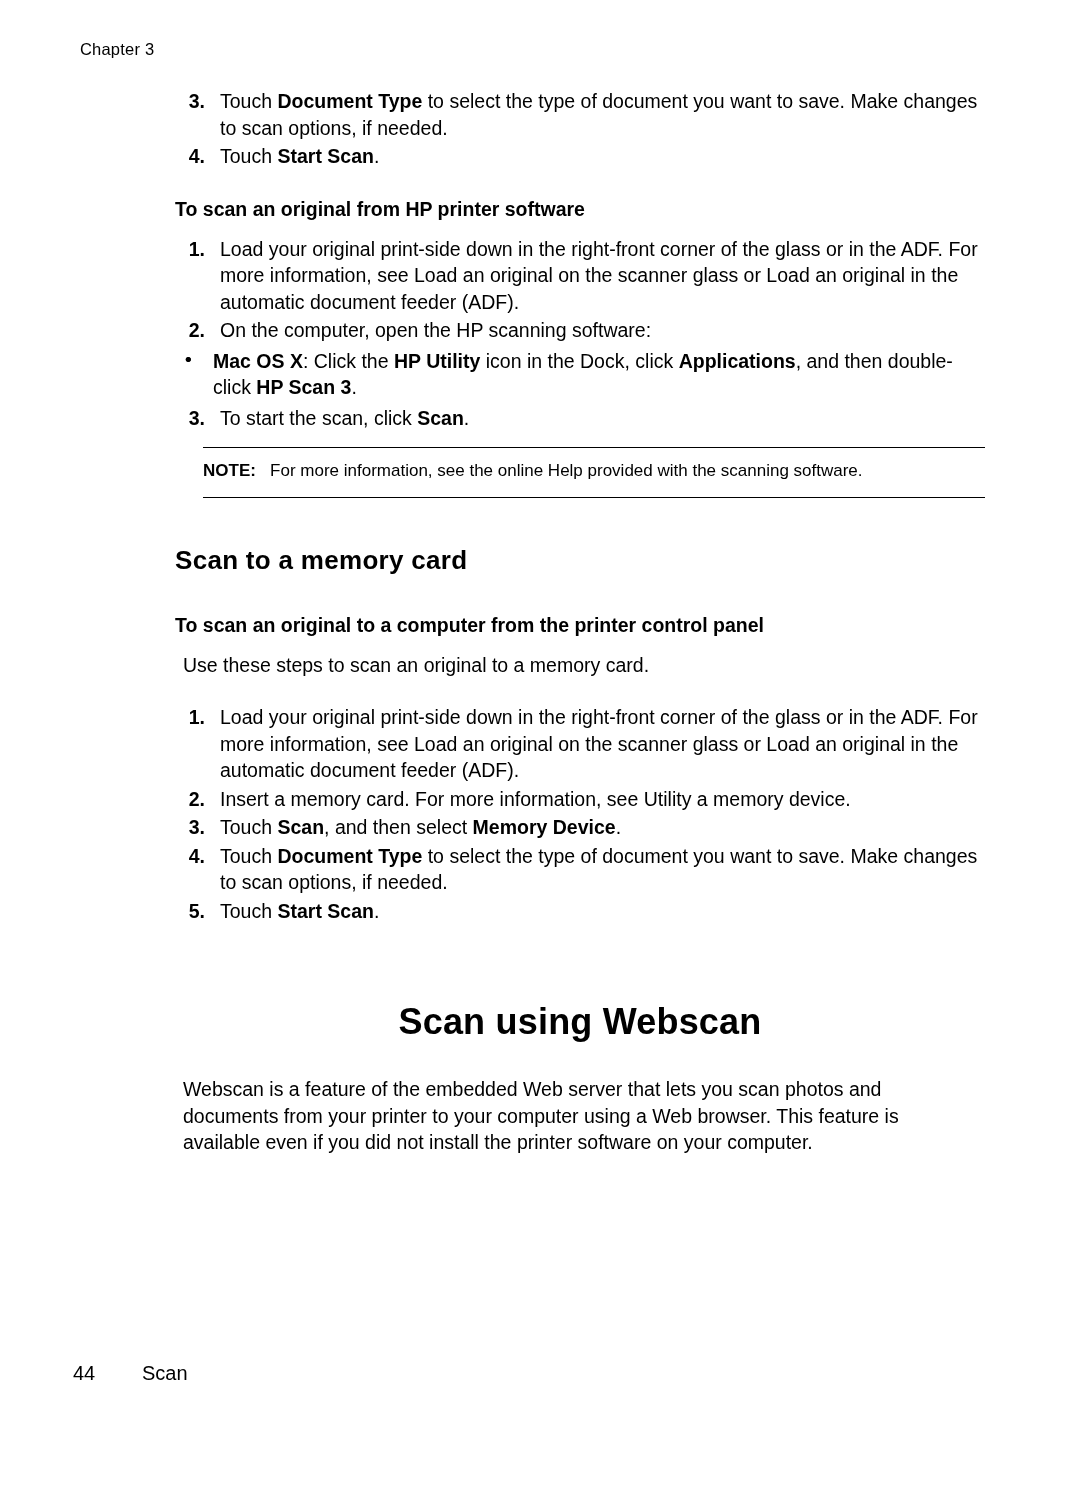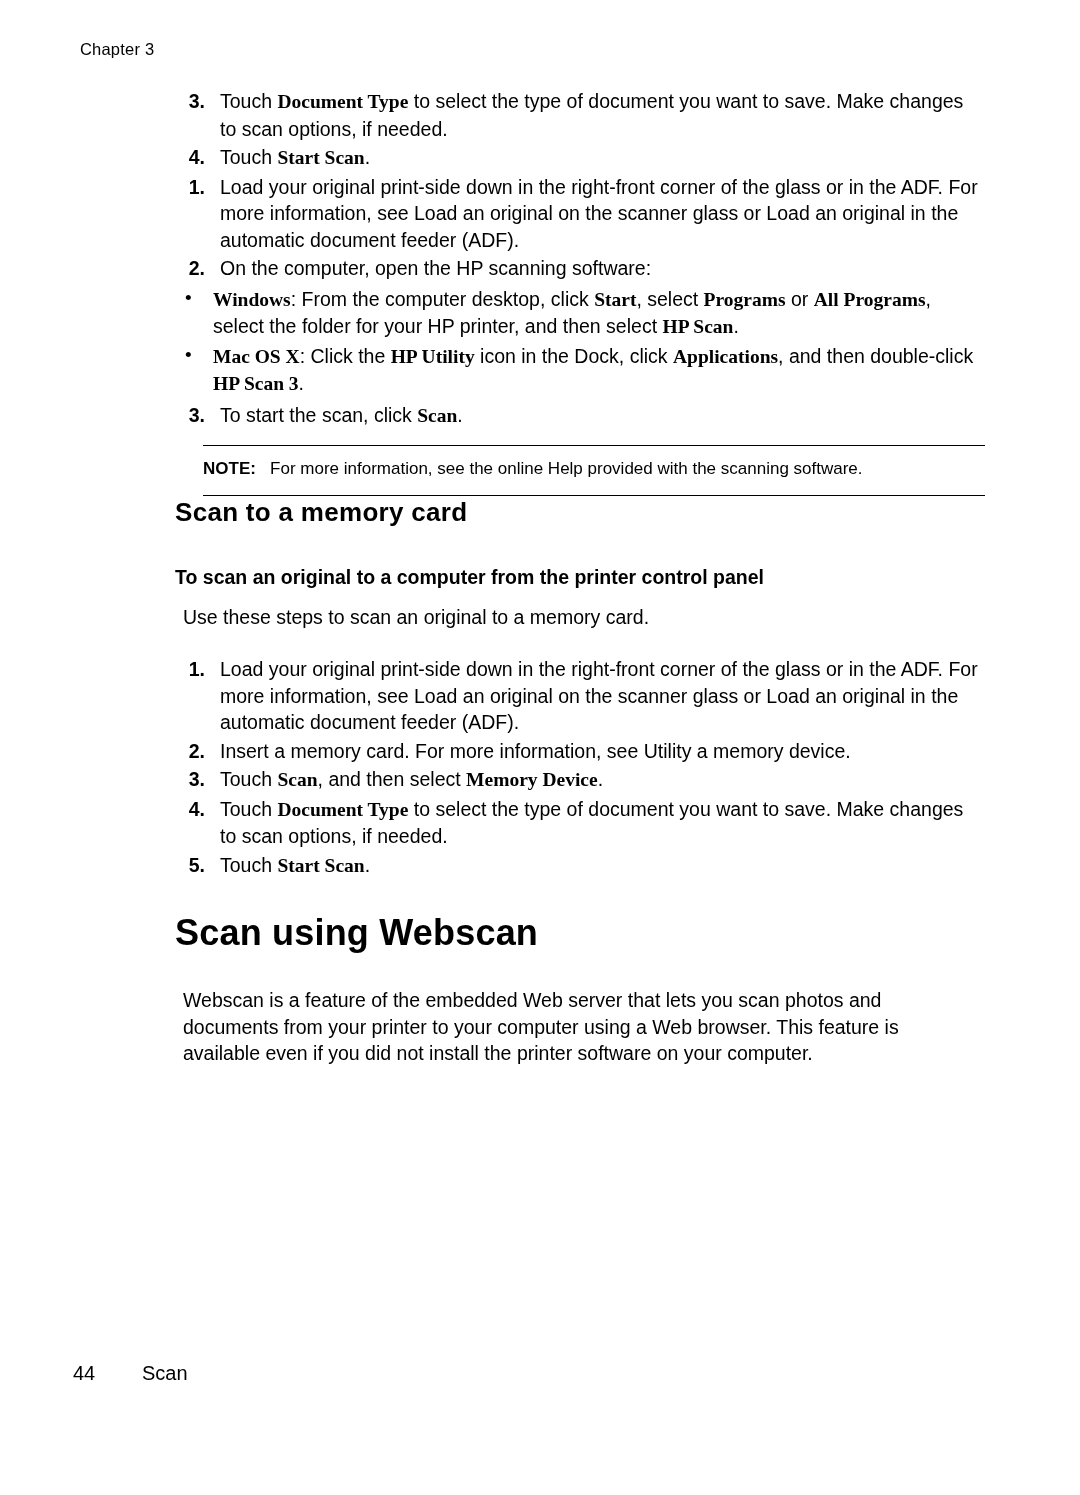--- a/index.html
+++ b/index.html
@@ -82,21 +82,21 @@
     position: absolute;
     left: 10px;
     top: -1px;
     font-size: 19px;
     line-height: 26.5px;
   }
   .sub-list {
     margin-top: 4px;
     margin-bottom: 4px;
   }
-  b, .b { font-weight: bold; font-family: Liberation Serif, serif; }
+  b, .b { font-weight: bold; }
   .u { }
   .sub-head {
     font-size: 19.5px;
     font-weight: bold;
     margin: 26px 0 14px 0;
     line-height: 26px;
   }
   .h2 {
     font-size: 26px;
     font-weight: bold;
@@ -125,22 +125,22 @@
     position: relative;
   }
   .note-box .note-text {
     font-size: 17px;
     line-height: 26.5px;
     padding-left: 0px;
   }
   .note-label { font-weight: bold; }
   .spacer-18 { height: 18px; }
   .spacer-24 { height: 24px; }
-  .block-h2 { }
-  .block-h1 { margin-top: 32px; }
+  .block-h2 { margin-top: 46px; }
+  .block-h1 { margin-top: 76px; text-align: center; }
 </style>
 </head>
 <body>
 
 <div class="page">
 
   <div class="running-head">Chapter 3</div>
 
   <div class="content">
 
@@ -148,36 +148,36 @@
       <li class="oitem">
         <span class="num">3.</span>
         <span><span>Touch </span><b>Document Type</b><span> to select the type of document you want to save. Make changes to scan options, if needed.</span></span>
       </li>
       <li class="oitem">
         <span class="num">4.</span>
         <span><span>Touch </span><b>Start Scan</b><span>.</span></span>
       </li>
     </ol>
 
+    <div class="sub-head">To scan an original from HP printer software</div>
 
     <ol class="olist">
       <li class="oitem">
         <span class="num">1.</span>
         <span><span>Load your original print-side down in the right-front corner of the glass or in the ADF. For more information, see </span><span class="u">Load an original on the scanner glass</span><span> or </span><span class="u">Load an original in the automatic document feeder (ADF)</span><span>.</span></span>
       </li>
       <li class="oitem">
         <span class="num">2.</span>
         <span>On the computer, open the HP scanning software:</span>
       </li>
     </ol>
 
     <ul class="bullets sub-list">
       <li class="bitem">
         <span class="dot">•</span>
-        <span><b>Windows</b><span>: From the computer desktop, click </span><b>Start</b><span>, select </span><b>Programs</b><span> or </span><b>All Programs</b><span>, select the folder for your HP printer, and then select </span><b>HP Scan</b><span>.</span></span>
       </li>
       <li class="bitem">
         <span class="dot">•</span>
         <span><b>Mac OS X</b><span>: Click the </span><b>HP Utility</b><span> icon in the Dock, click </span><b>Applications</b><span>, and then double-click </span><b>HP Scan 3</b><span>.</span></span>
       </li>
     </ul>
 
     <ol class="olist">
       <li class="oitem">
         <span class="num">3.</span>

